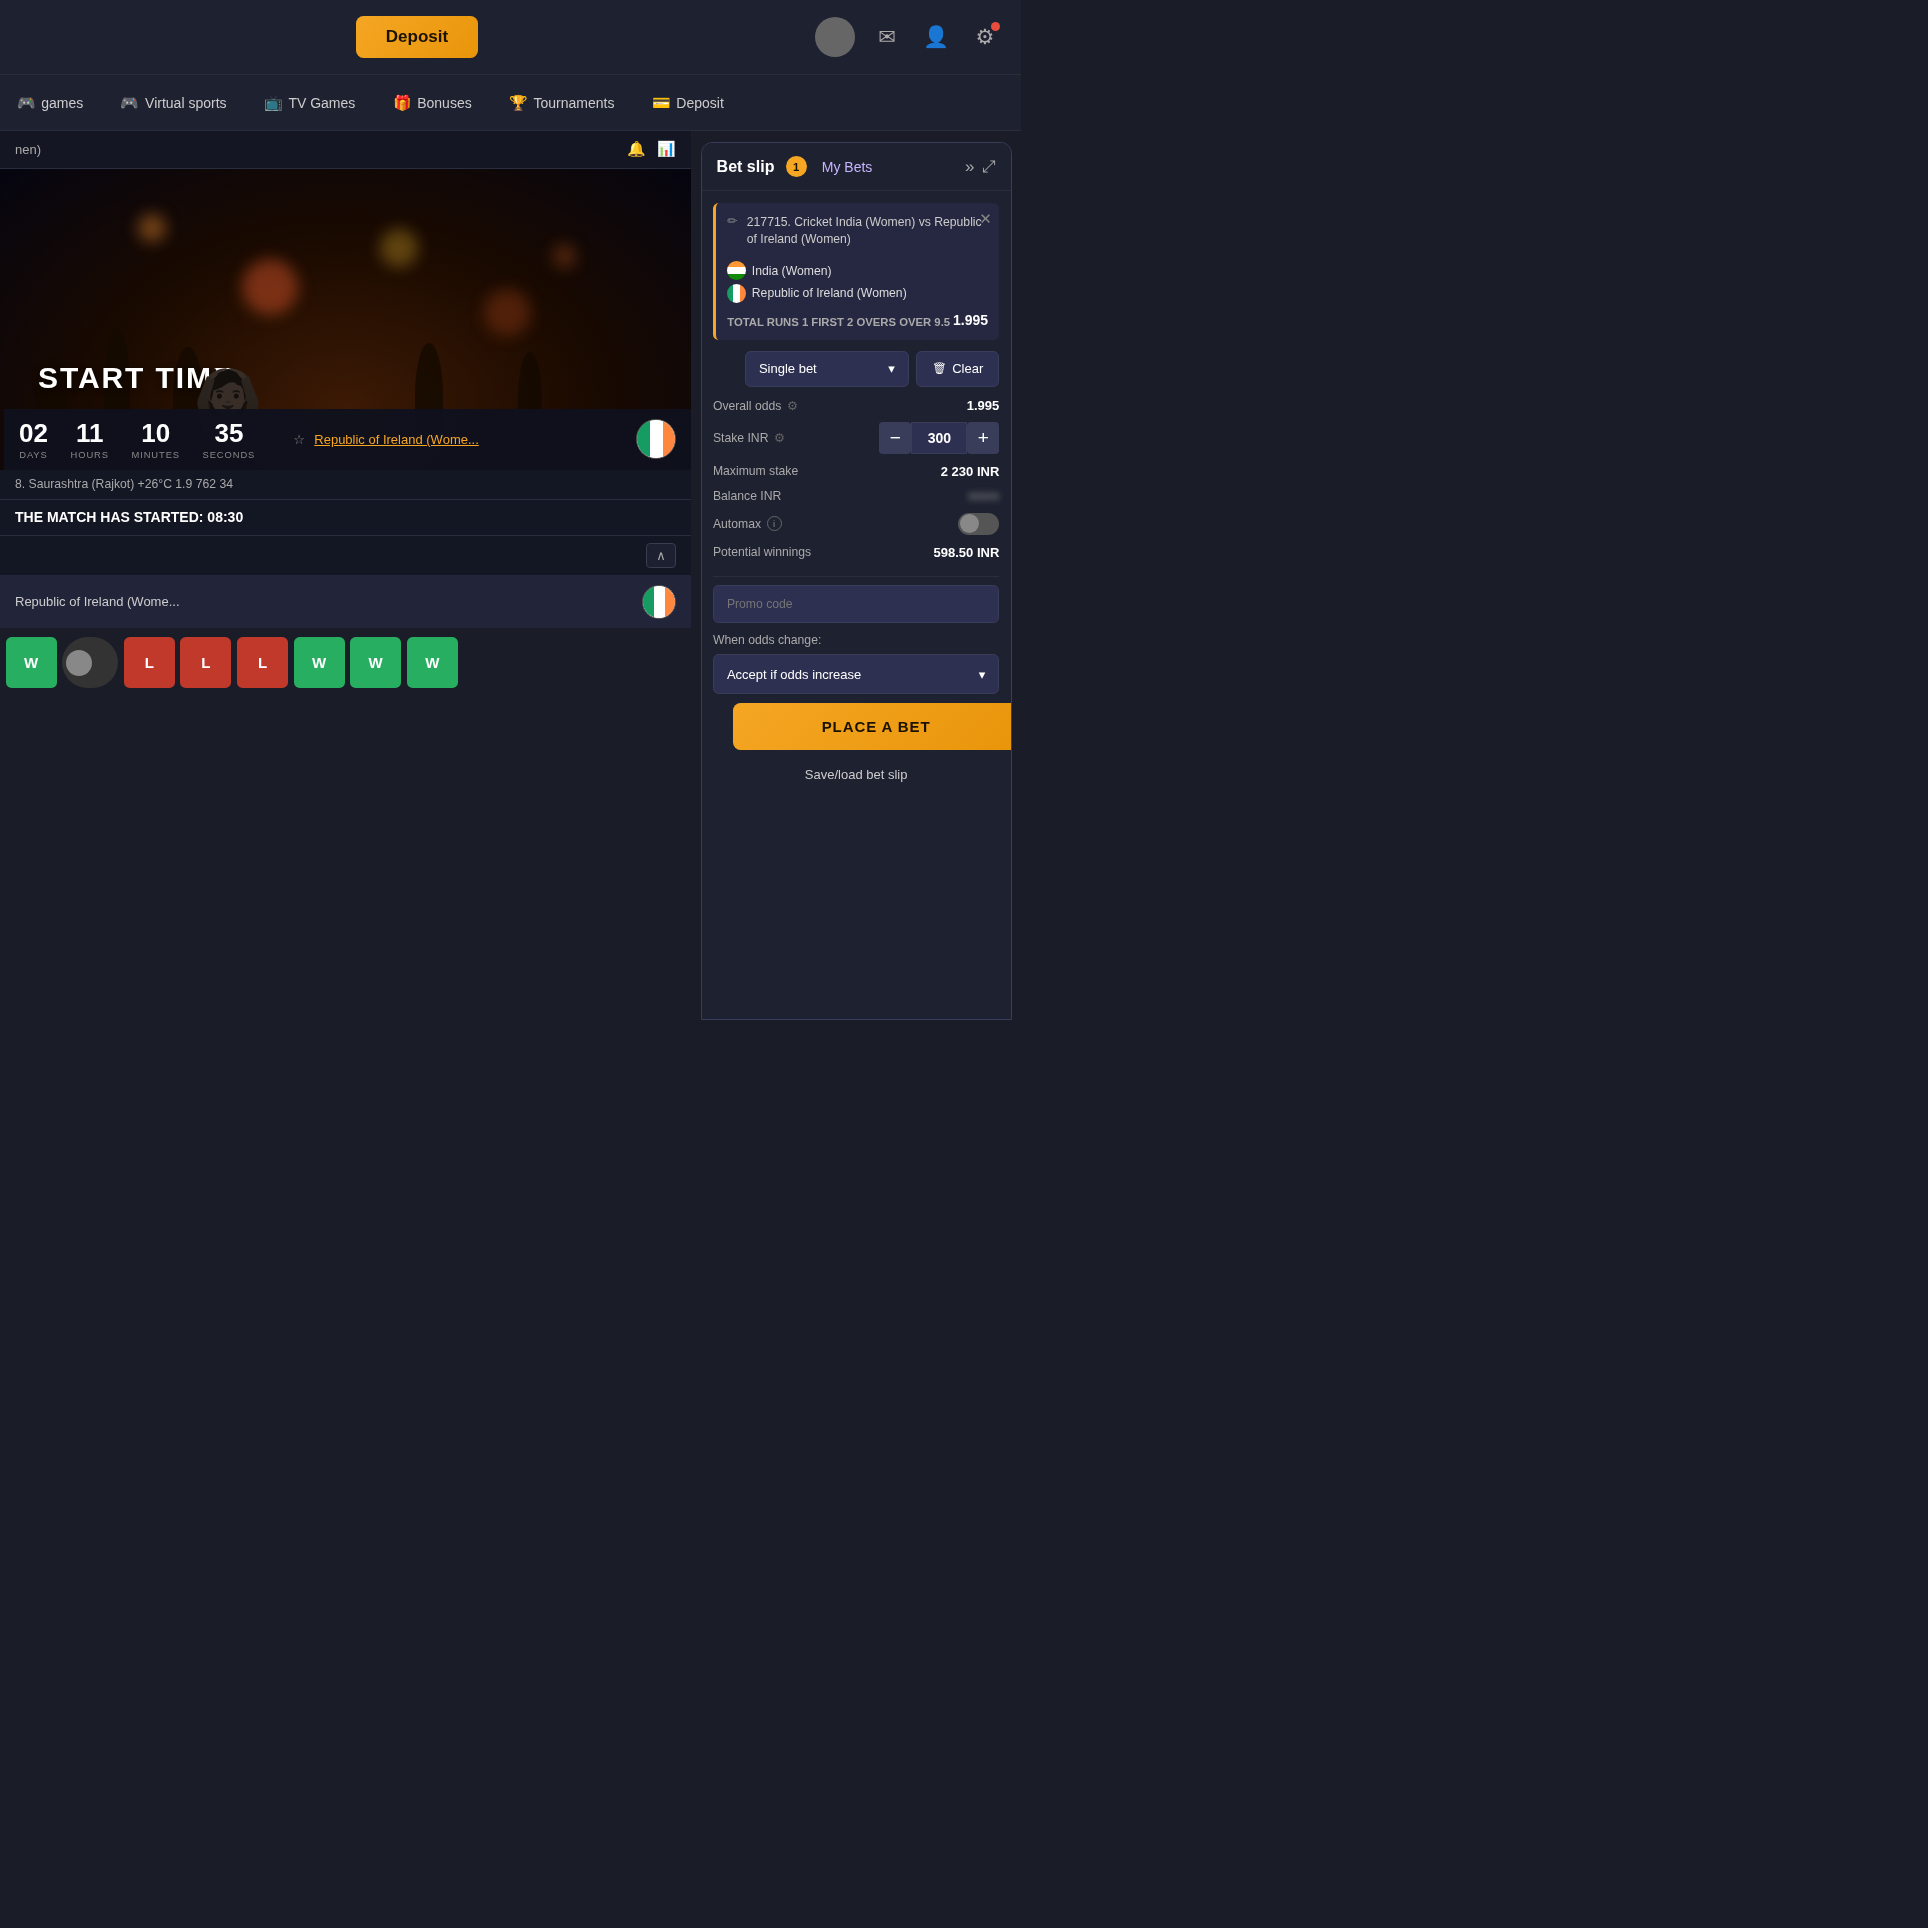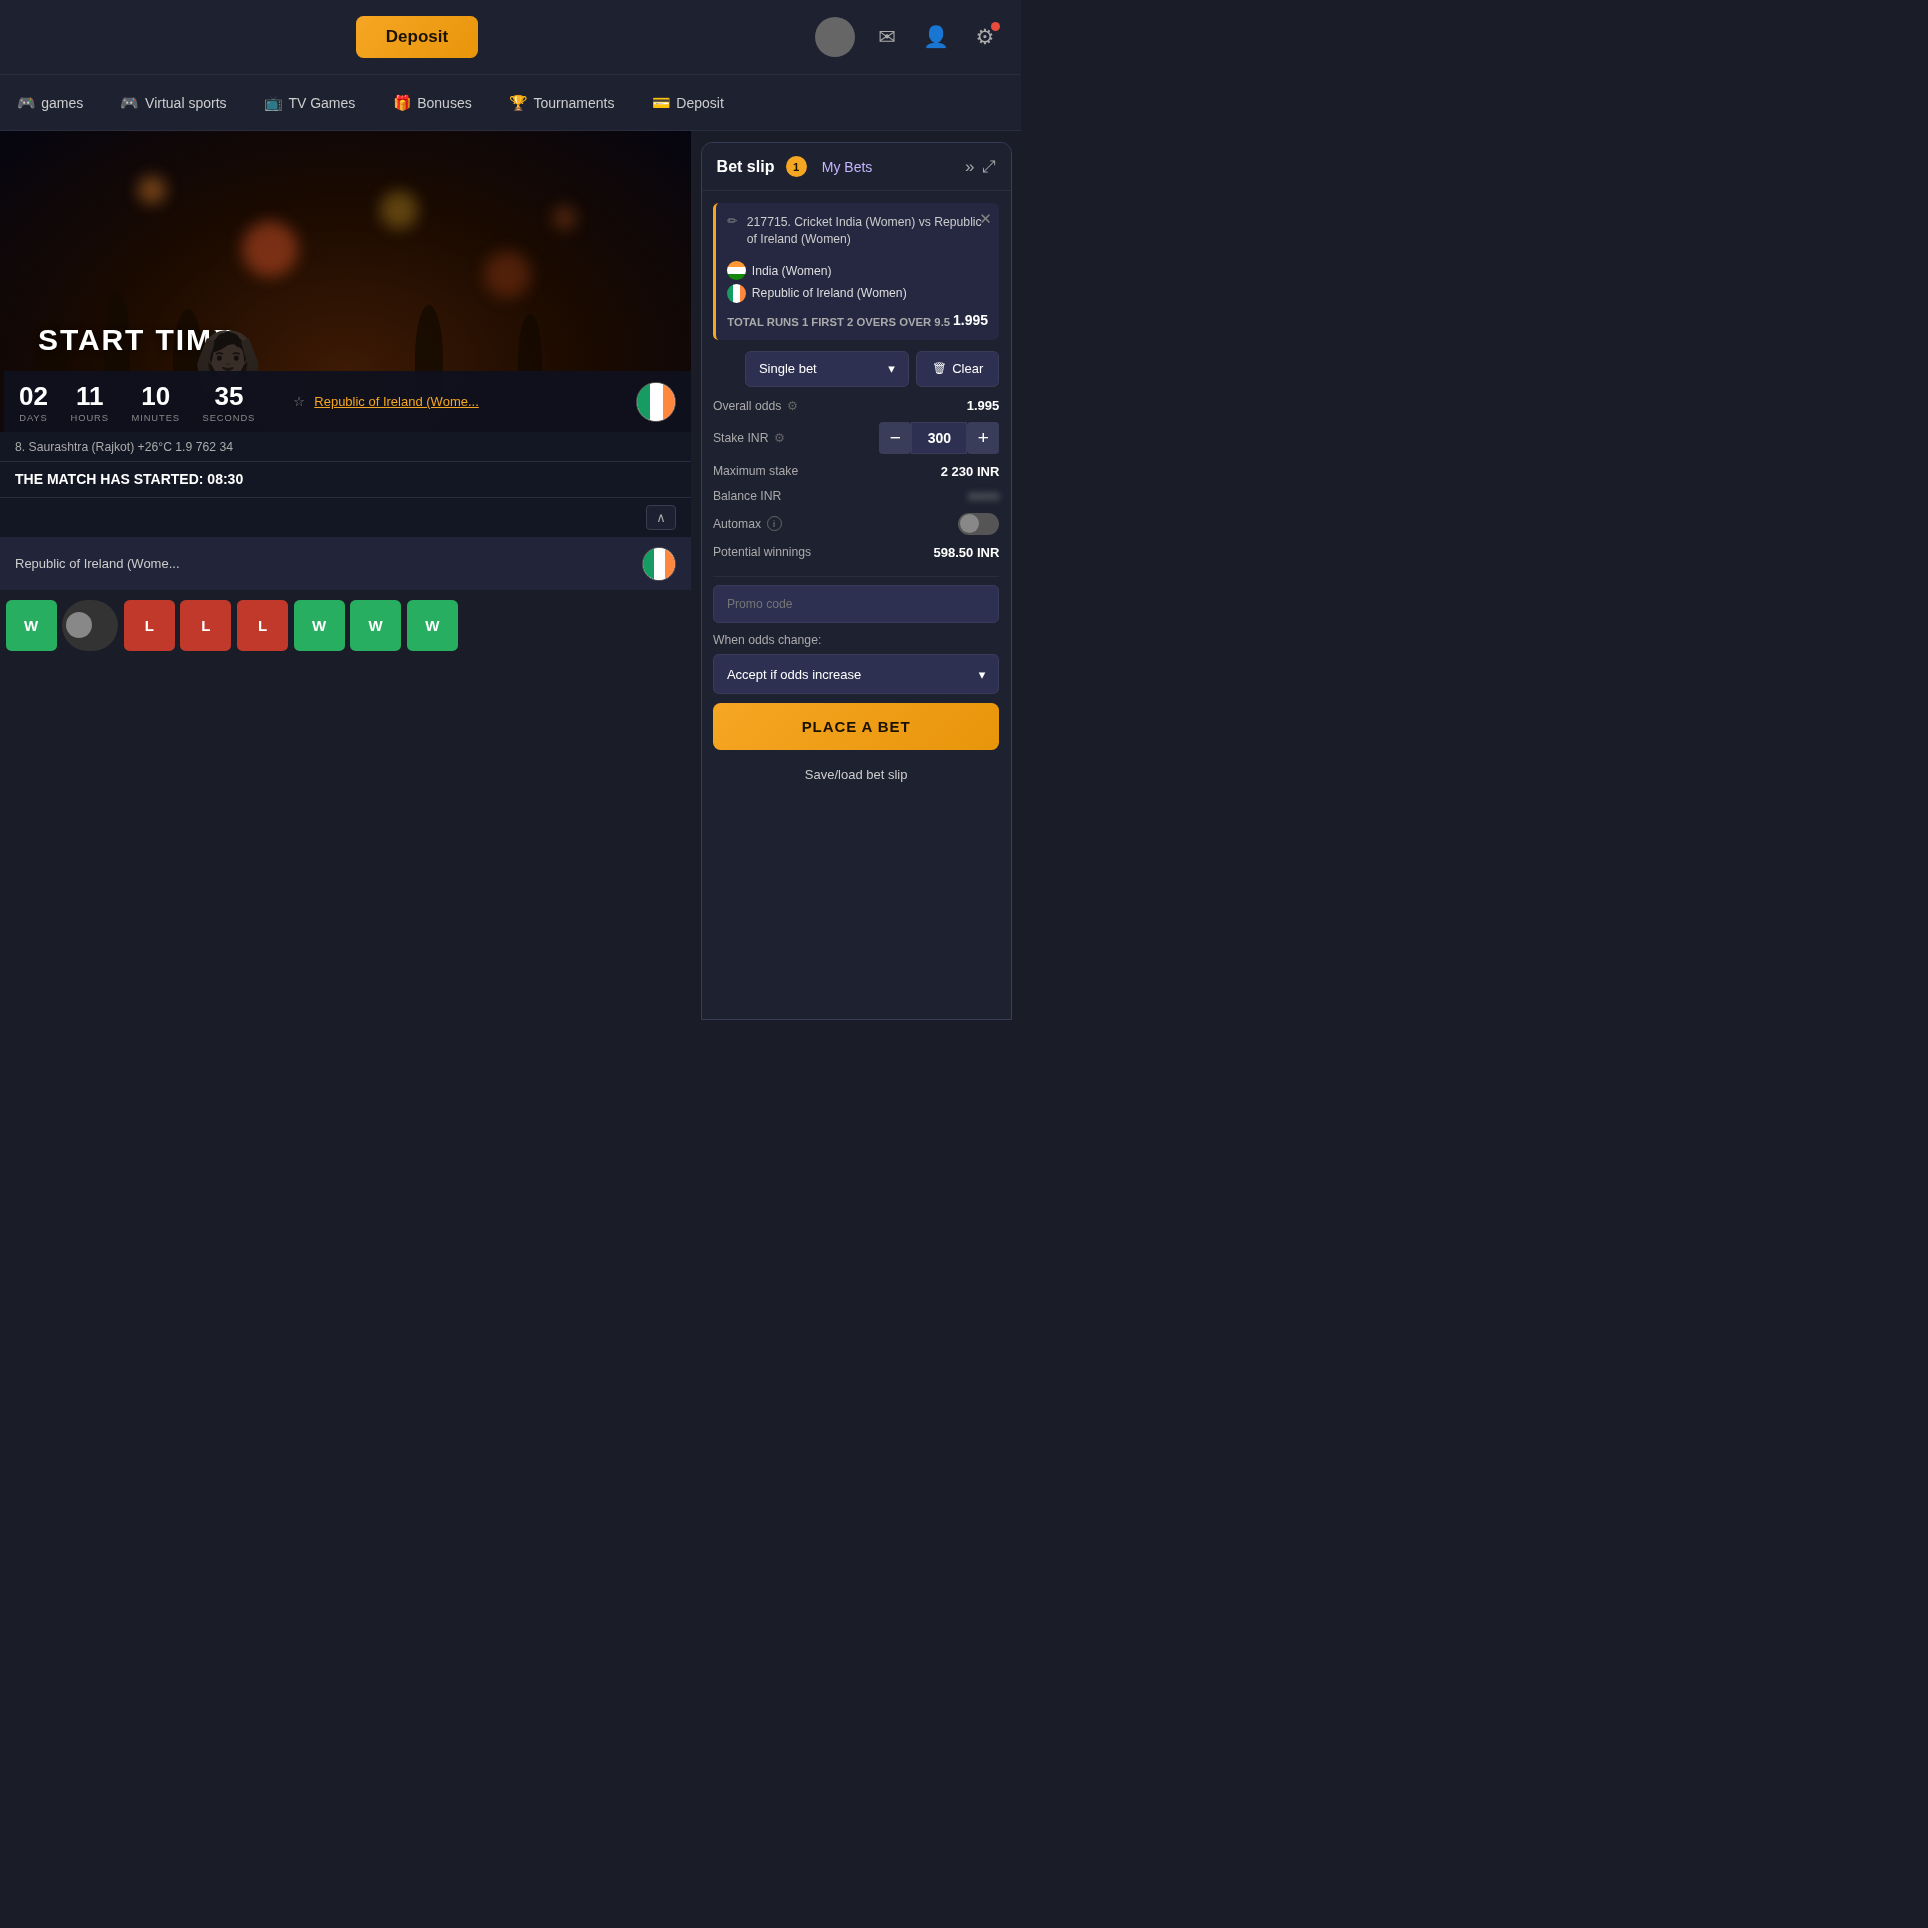--- a/index.html
+++ b/index.html
@@ -442,20 +442,21 @@
       background: linear-gradient(135deg, #f5a623, #e8950a);
       border: none;
       border-radius: 7.5px;
       padding: 15px;
       color: #1a1200;
       font-size: 15px;
       font-weight: 800;
       letter-spacing: 0.9px;
       cursor: pointer;
       margin-bottom: 7.5px;
+      margin-left: 20px;
     }
     .save-load-btn {
       width: 100%;
       background: none;
       border: none;
       color: #ccc;
       font-size: 13px;
       cursor: pointer;
       padding: 9.4px;
       text-align: center;
@@ -530,20 +531,27 @@
   <div class="nav-item">
     <span class="nav-icon">💳</span>
     <span>Deposit</span>
   </div>
 </nav>
 
 <div class="main">
 
   <div class="content">
 
+    <div class="match-header">
+      <span style="font-size:13px;color:#aaa;">nen)</span>
+      <div style="display:flex;gap:11.3px;align-items:center;">
+        <span style="color:#888;cursor:pointer;">🔔</span>
+        <span style="color:#888;cursor:pointer;">📊</span>
+      </div>
+    </div>
 
     <div class="hero">
       <div class="hero-crowd"></div>
 
       <div class="bokeh" style="width:56px;height:56px;background:rgba(255,100,50,0.4);left:35%;top:30%;"></div>
       <div class="bokeh" style="width:38px;height:38px;background:rgba(255,200,50,0.3);left:55%;top:20%;"></div>
       <div class="bokeh" style="width:47px;height:47px;background:rgba(200,80,30,0.3);left:70%;top:40%;"></div>
       <div class="bokeh" style="width:28px;height:28px;background:rgba(255,150,50,0.4);left:20%;top:15%;"></div>
       <div class="bokeh" style="width:23.5px;height:23.5px;background:rgba(220,100,30,0.3);left:80%;top:25%;"></div>
 

